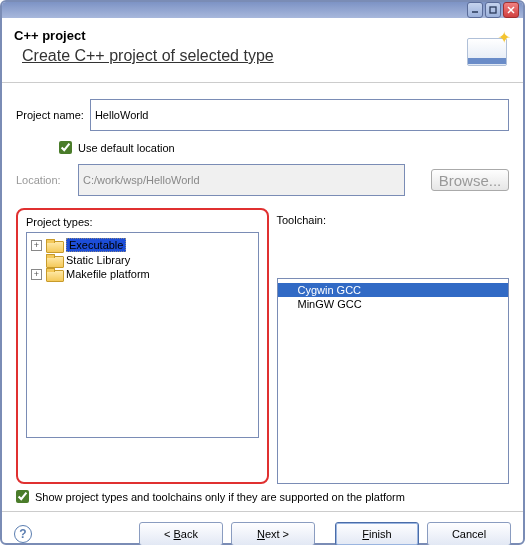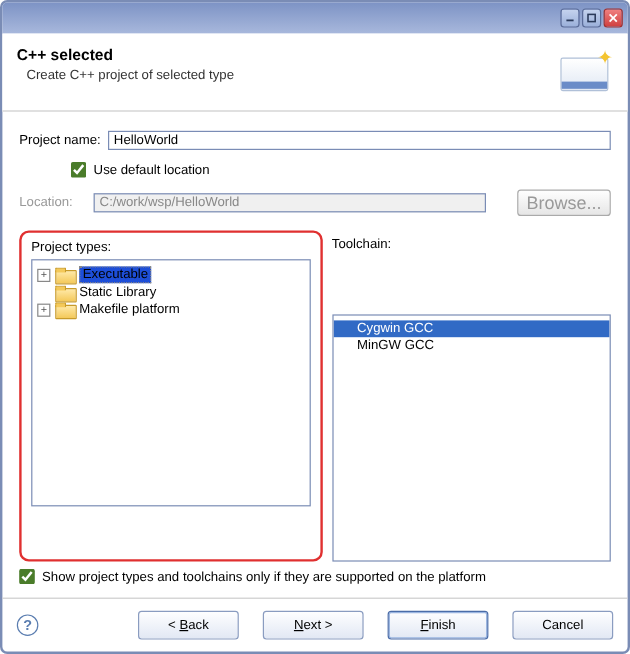--- a/index.html
+++ b/index.html
@@ -43,21 +43,21 @@
 .winbtn svg { width: 10px; height: 10px; }
 .banner {
   background: #fff;
   border-bottom: 1px solid #ccc;
   padding: 10px 12px 12px;
   display: flex;
   align-items: flex-start;
   justify-content: space-between;
 }
 .banner-text h2 { font-size: 13px; font-weight: bold; margin-bottom: 4px; }
-.banner-text p { font-size: 11px; color: #333; padding-left: 8px; }
+.banner-text p { font-size: 16px; color: #333; padding-left: 8px; text-decoration: underline; }
 .banner-icon {
   width: 48px; height: 42px;
   position: relative;
 }
 .banner-icon .folder {
   position: absolute; bottom: 4px; left: 4px;
   width: 40px; height: 28px;
   background: linear-gradient(#fff, #e0e8f4);
   border: 1px solid #b0c0d8; border-radius: 2px;
 }
@@ -79,21 +79,21 @@
   display: flex;
   align-items: center;
   margin-bottom: 10px;
 }
 .row label { margin-right: 6px; white-space: nowrap; }
 input[type=text] {
   border: 1px solid #7a8cb5;
   padding: 2px 4px;
   font-family: inherit;
   font-size: 11px;
-  height: 16px;
+  height: 32px;
 }
 input[type=text]:disabled { background: #f0f0f0; color: #888; }
 .proj-name-input { flex: 1; }
 .checkbox-row {
   display: flex; align-items: center; margin-bottom: 10px; padding-left: 43px;
 }
 .checkbox-row input { margin-right: 6px; accent-color: #4a7c2a; width: 13px; height: 13px; }
 .location-row { margin-bottom: 8px; }
 .location-row .loc-label { color: #999; margin-right: 6px; width: 56px; }
 .location-row input { flex: 1; margin-right: 26px; }
@@ -180,21 +180,21 @@
 .help-icon {
   width: 18px; height: 18px;
   border: 1.5px solid #5a7db0; border-radius: 50%;
   display: flex; align-items: center; justify-content: center;
   color: #5a7db0; font-weight: bold; font-size: 12px;
   margin-right: auto;
   cursor: pointer;
 }
 .wizard-btn {
   width: 84px; height: 24px;
-  margin-left: 20px;
+  margin-left: 8px;
   border: 1px solid #8a9cc0; border-radius: 3px;
   background: linear-gradient(#fefeff, #e2e8f4);
   font-family: inherit; font-size: 11px;
   cursor: pointer;
 }
 .wizard-btn.default {
   border: 1px solid #4a6ca8;
   box-shadow: inset 0 0 0 1px #9ab5e0;
 }
 .wizard-btn .ul { text-decoration: underline; }
@@ -218,21 +218,21 @@
     <div class="winbtn close">
       <svg viewBox="0 0 10 10">
           <line x1="2" y1="2" x2="8" y2="8" stroke="#fff" stroke-width="1.5"></line>
           <line x1="8" y1="2" x2="2" y2="8" stroke="#fff" stroke-width="1.5"></line>
         </svg>
     </div>
   </div>
 
   <div class="banner">
     <div class="banner-text">
-      <h2>C++ selected</h2>
+      <h2>C++ project</h2>
       <p>Create C++ project of selected type</p>
     </div>
     <div class="banner-icon">
       <div class="folder"></div>
         <div class="stripe"></div>
         <div class="star">✦</div>
     </div>
   </div>
 
   <div class="content">

